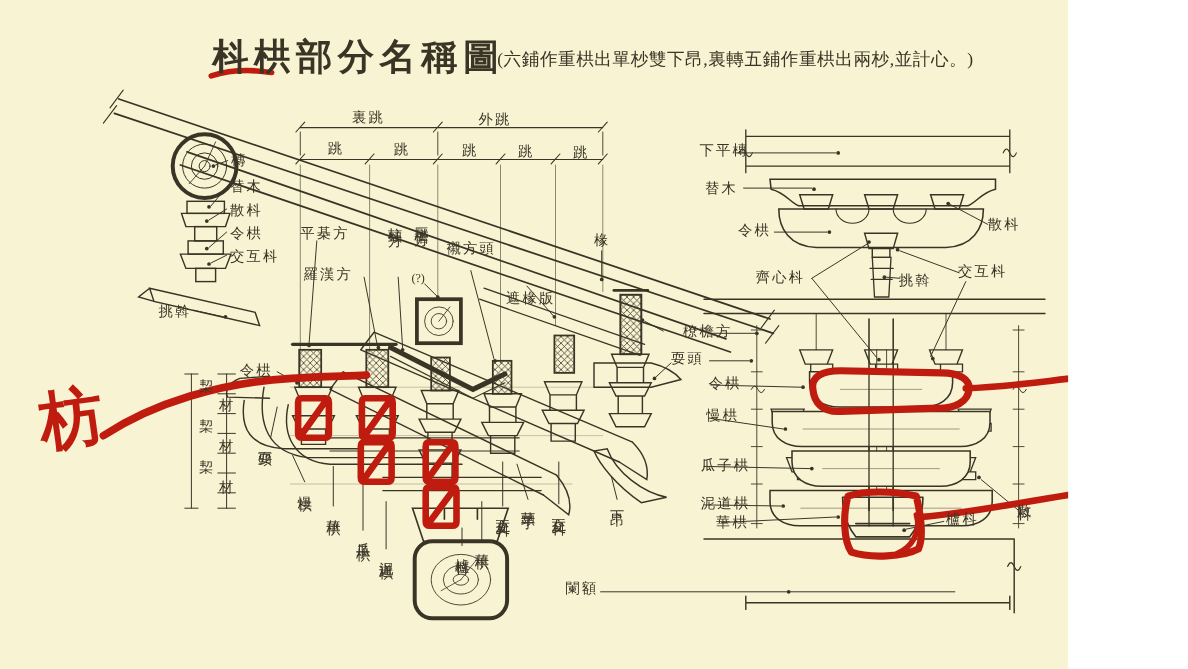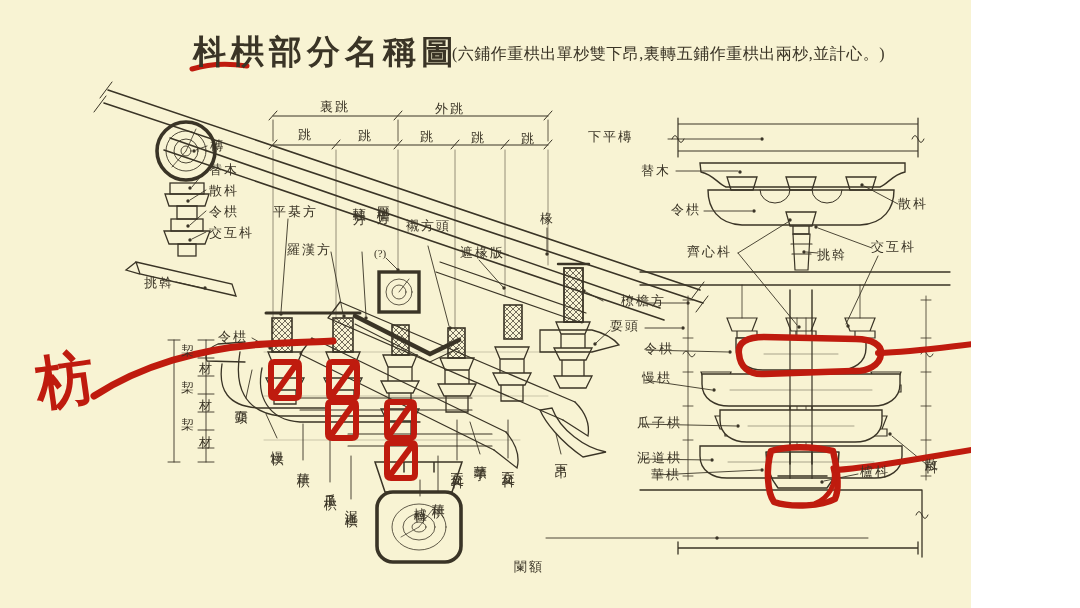--- a/index.html
+++ b/index.html
@@ -267,26 +267,26 @@
 
   <div class="lb" style="left:210px;top:139px">槫</div>
   <div class="lb" style="left:209px;top:163px">替木</div>
   <div class="lb" style="left:209px;top:184px">散枓</div>
   <div class="lb" style="left:209px;top:205px">令栱</div>
   <div class="lb" style="left:209px;top:226px">交互枓</div>
   <div class="lb" style="left:144px;top:276px">挑斡</div>
   <div class="lb" style="left:218px;top:330px">令栱</div>
 
   <div class="lb" style="left:273px;top:205px">平棊方</div>
-  <div class="lb" style="left:287px;top:243px">羅漢方</div>
+  <div class="lb" style="left:276px;top:243px">羅漢方</div>
   <div class="lb v" style="left:352px;top:197px">柱頭方</div>
   <div class="lb v" style="left:376px;top:196px">壓槽方</div>
   <div class="lb sm" style="left:374px;top:248px">(?)</div>
   <div class="lb" style="left:406px;top:219px">襯方頭</div>
-  <div class="lb" style="left:460px;top:246px">遮椽版</div>
+  <div class="lb" style="left:460px;top:264px">遮椽版</div>
   <div class="lb" style="left:540px;top:212px">椽</div>
 
   <div class="lb" style="left:621px;top:294px">橑檐方</div>
   <div class="lb" style="left:610px;top:319px">耍頭</div>
   <div class="lb" style="left:644px;top:342px">令栱</div>
   <div class="lb" style="left:642px;top:371px">慢栱</div>
   <div class="lb" style="left:637px;top:416px">瓜子栱</div>
   <div class="lb" style="left:637px;top:451px">泥道栱</div>
   <div class="lb" style="left:651px;top:468px">華栱</div>
 
@@ -294,23 +294,23 @@
   <div class="lb v" style="left:270px;top:440px">慢栱</div>
   <div class="lb v" style="left:296px;top:462px">華栱</div>
   <div class="lb v" style="left:323px;top:483px">瓜子栱</div>
   <div class="lb v" style="left:344px;top:500px">泥道栱</div>
   <div class="lb v" style="left:413px;top:497px">櫨枓</div>
   <div class="lb v" style="left:431px;top:493px">華栱</div>
   <div class="lb v" style="left:450px;top:461px">交互枓</div>
   <div class="lb v" style="left:473px;top:455px">華頭子</div>
   <div class="lb v" style="left:501px;top:460px">交互枓</div>
   <div class="lb v" style="left:554px;top:454px">下昂</div>
-  <div class="lb" style="left:514px;top:560px">闌額</div>
-
-  <div class="lb" style="left:588px;top:130px">下平槫</div>
+  <div class="lb" style="left:514px;top:528px">闌額</div>
+
+  <div class="lb" style="left:636px;top:130px">下平槫</div>
   <div class="lb" style="left:641px;top:164px">替木</div>
   <div class="lb" style="left:671px;top:203px">令栱</div>
   <div class="lb" style="left:898px;top:197px">散枓</div>
   <div class="lb" style="left:687px;top:245px">齊心枓</div>
   <div class="lb" style="left:817px;top:248px">挑斡</div>
   <div class="lb" style="left:871px;top:240px">交互枓</div>
   <div class="lb" style="left:860px;top:465px">櫨枓</div>
   <div class="lb v" style="left:924px;top:448px">散枓</div>
 
 </div>

